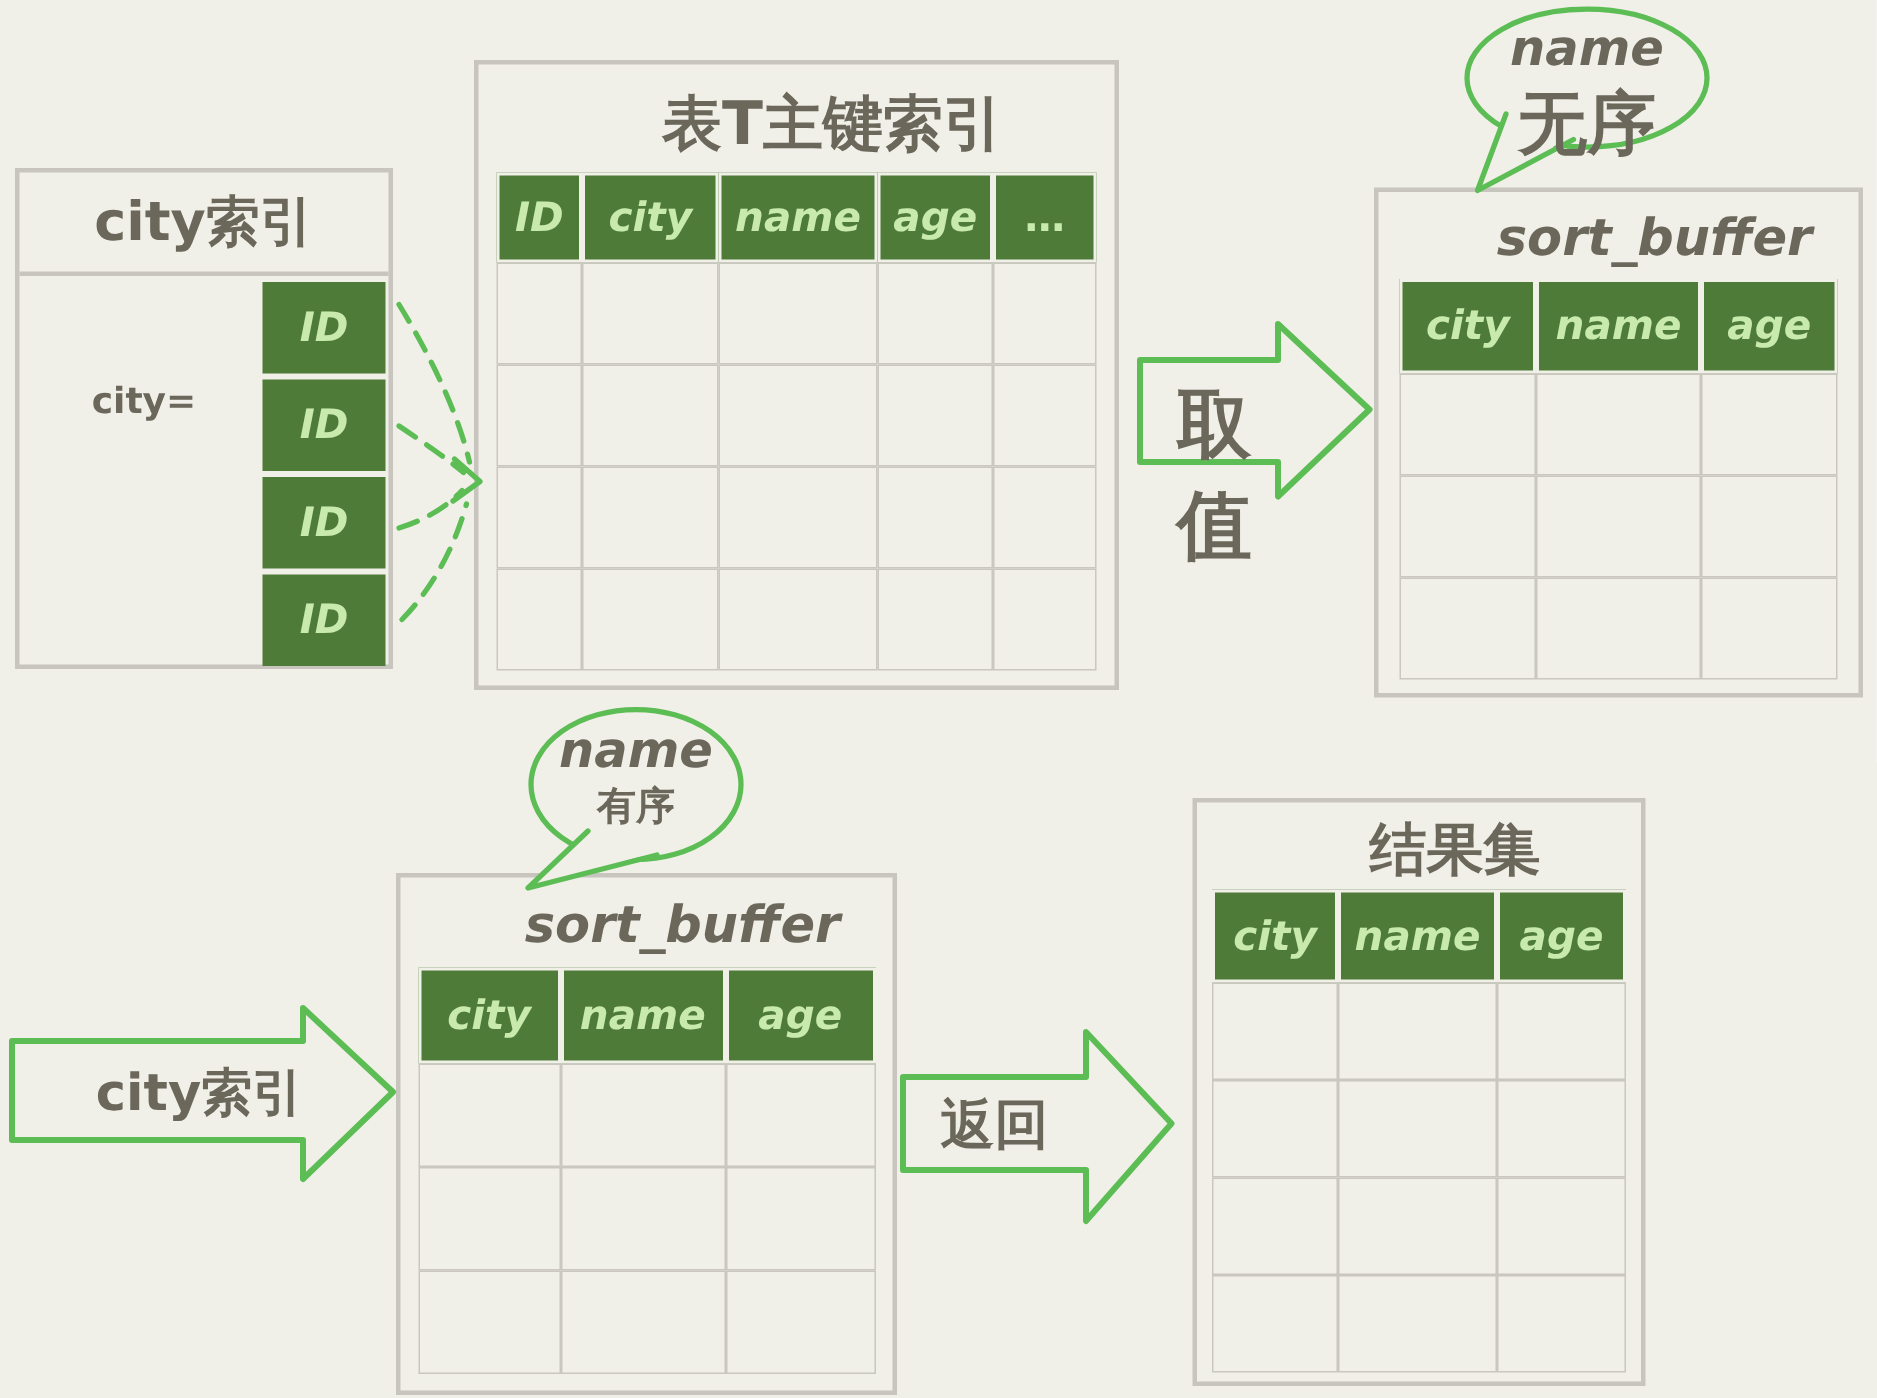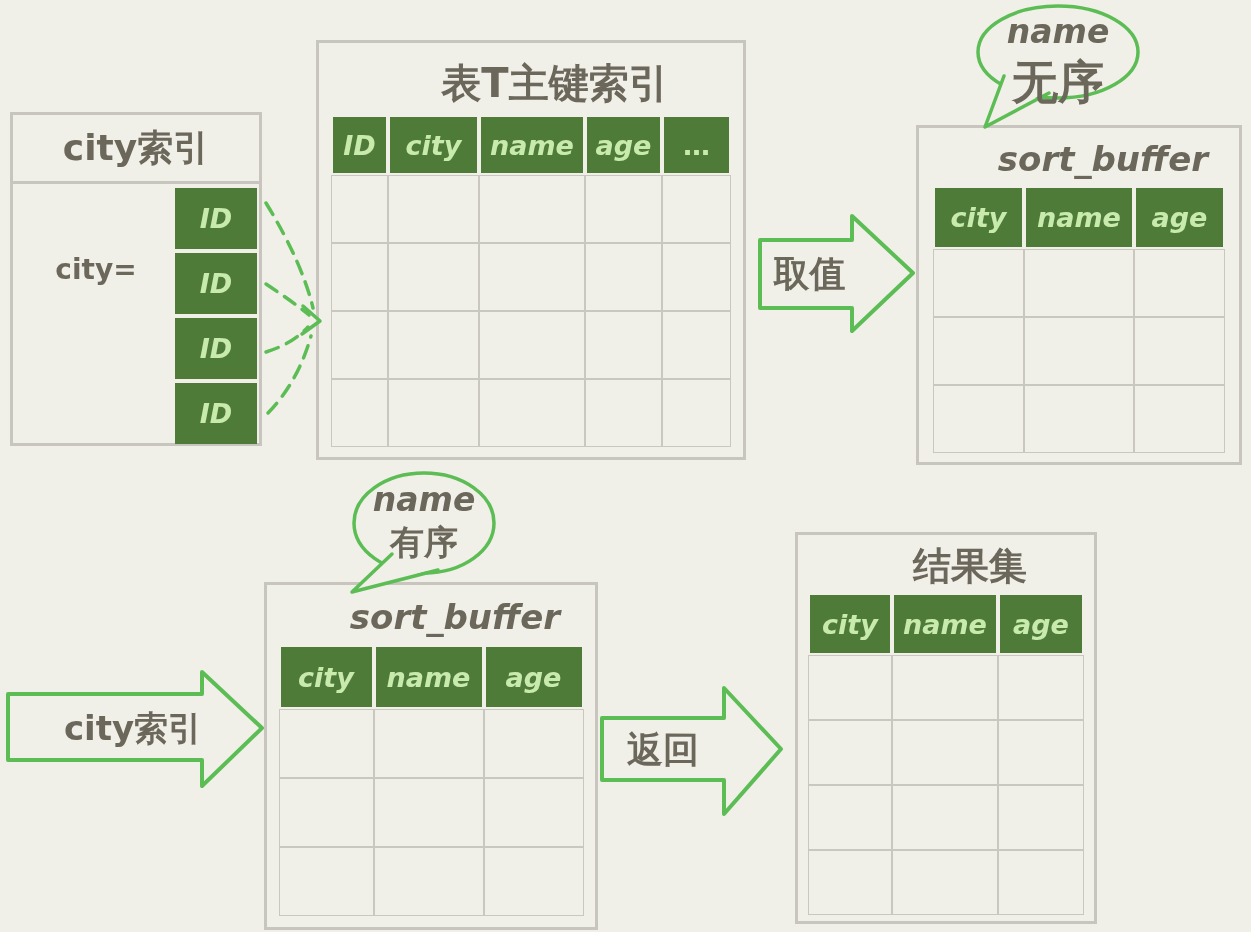--- a/index.html
+++ b/index.html
@@ -16,21 +16,21 @@
     color:#c9eaad; display:flex; align-items:center; justify-content:center;
     font-style:italic; font-weight:700; font-size:27px;
   }
   .cell { border:1.5px solid #c9c7bf; box-sizing:border-box; }
 
   
   .city-title { font-size:36px; padding:9px 0 8px 0; border-bottom:3px solid #c7c5bd; }
   .city-body { position:relative; height:261px; }
   .filter-label {
     position:absolute; left:8px; top:66px; width:150px;
-    font-size:28px; line-height:1.45; font-weight:700; color:#6b675b; text-align:center;
+    font-size:24px; line-height:1.45; font-weight:700; color:#6b675b; text-align:center;
   }
   .id-col { position:absolute; right:2px; top:4px; }
   .id-cell {
     width:82px; height:61px; margin-bottom:4px; background:#4e7c38;
     color:#c9eaad; display:flex; align-items:center; justify-content:center;
     font-style:italic; font-weight:700; font-size:27px;
   }
 
   
   .pk-title { font-size:40px; margin-top:8px; height:64px; line-height:64px; }
@@ -182,25 +182,25 @@
       <path d="M1004 76 L985 127 L1049 93" fill="none" stroke="#5cbd55" stroke-width="3.5" stroke-linecap="round" stroke-linejoin="round"></path>
     </g>
 
     <g>
       <ellipse cx="424" cy="523" rx="70" ry="50" fill="#f0efe8" stroke="#5cbd55" stroke-width="3.5"></ellipse>
       <path d="M392 552 L352 592 L438 568 Z" fill="#f0efe8" stroke="none"></path>
       <path d="M392 554 L352 592 L438 570" fill="none" stroke="#5cbd55" stroke-width="3.5" stroke-linecap="round" stroke-linejoin="round"></path>
     </g>
   </svg>
 
-  <div class="float-label" style="left:762px; top:250px; width:95px; font-size:36px;">取值</div>
+  <div class="float-label" style="left:762px; top:250px; width:95px; font-size:50px;">取值</div>
 
   <div class="float-label" style="left:14px; top:706px; width:238px; font-size:34px;">city索引</div>
 
   <div class="float-label" style="left:608px; top:726px; width:110px; font-size:36px;">返回</div>
 
   <div class="float-label hand-en" style="left:978px; top:12px; width:160px; font-size:33px;">name</div>
   <div class="float-label" style="left:978px; top:52px; width:160px; font-size:46px;">无序</div>
 
   <div class="float-label hand-en" style="left:348px; top:480px; width:152px; font-size:33px;">name</div>
-  <div class="float-label" style="left:348px; top:520px; width:152px; font-size:34px;">有序</div>
+  <div class="float-label" style="left:348px; top:520px; width:152px; font-size:26px;">有序</div>
 
 </div>
 
 </body></html>

